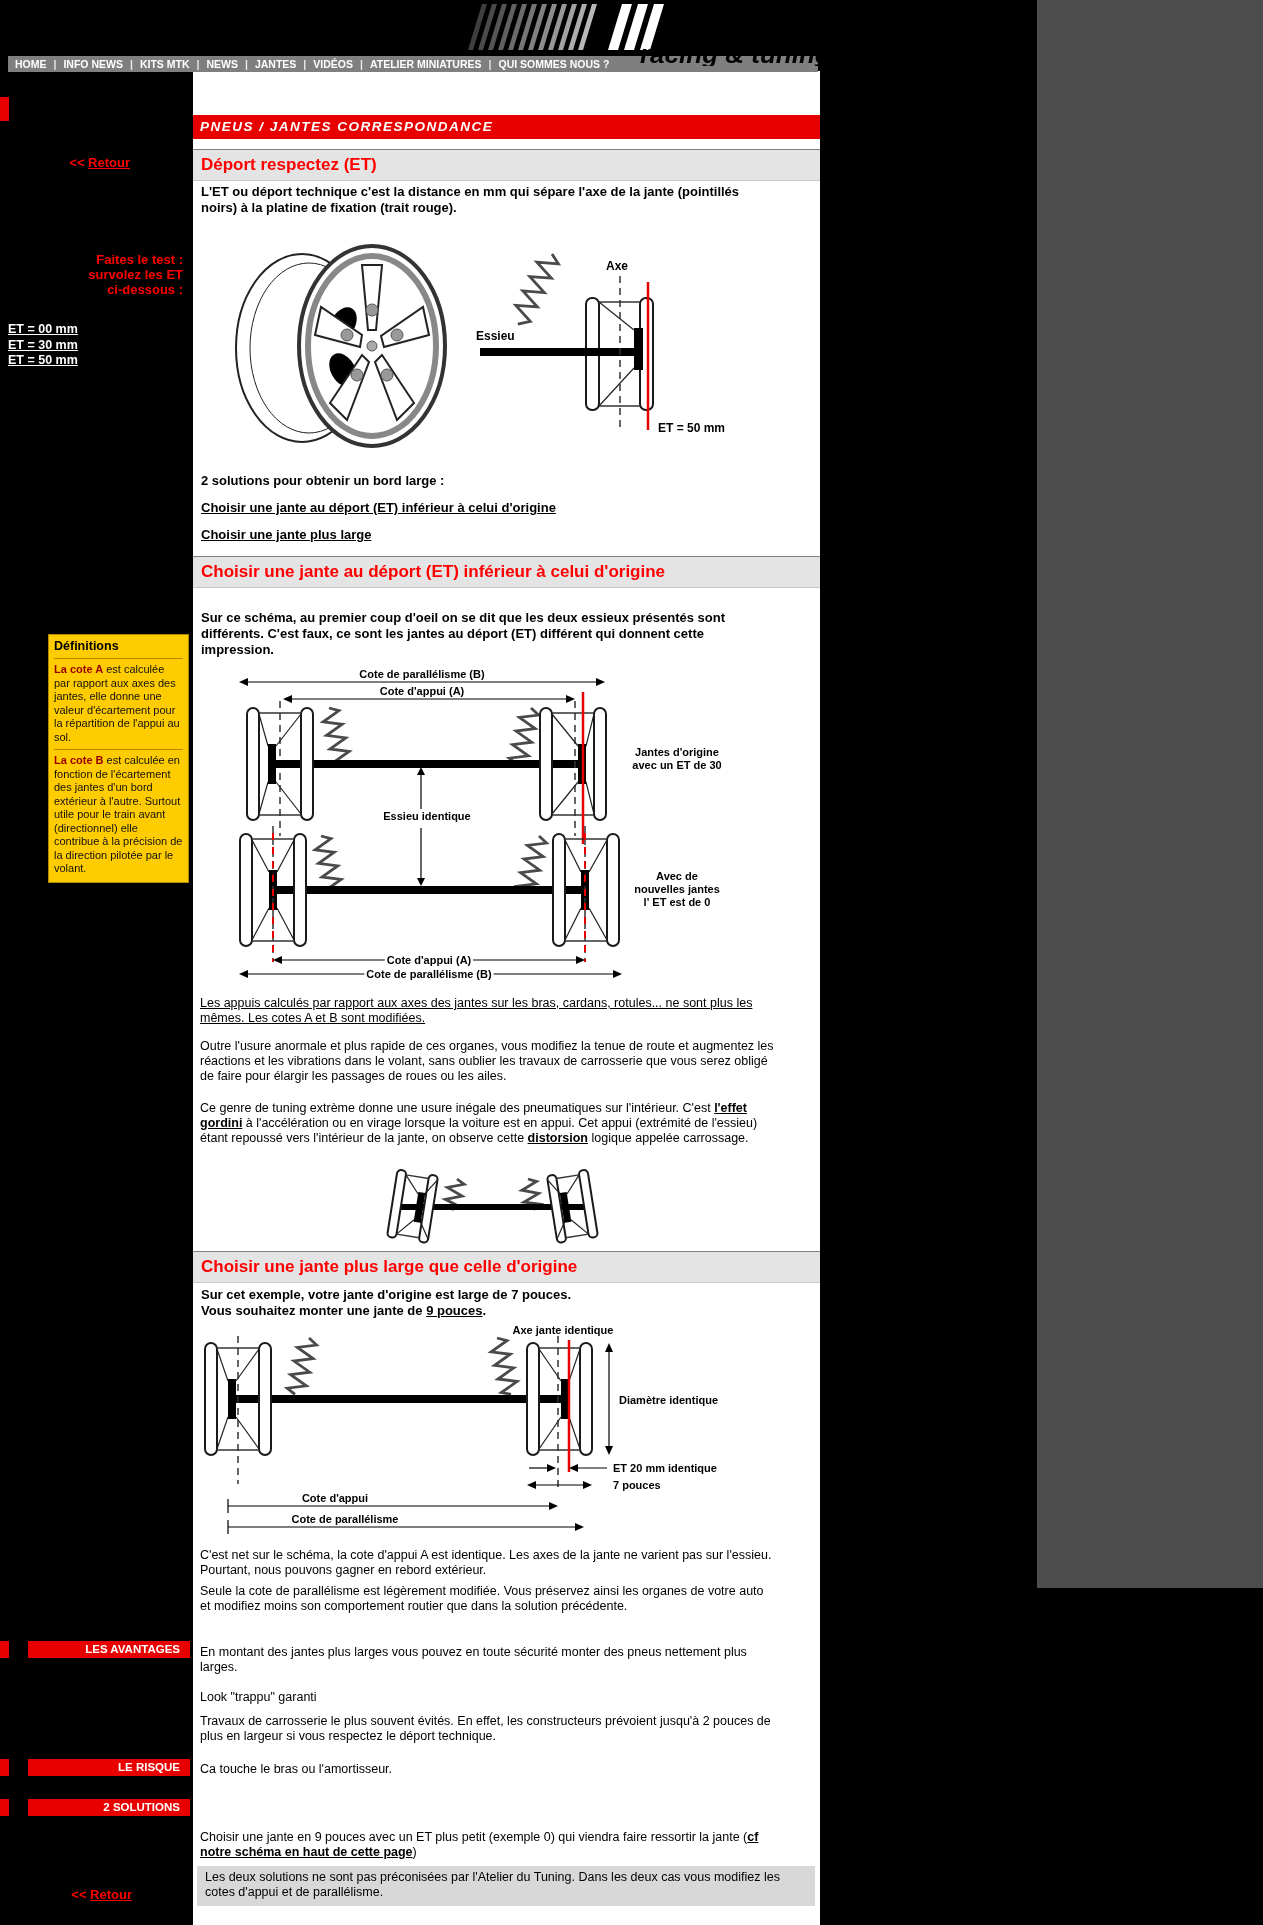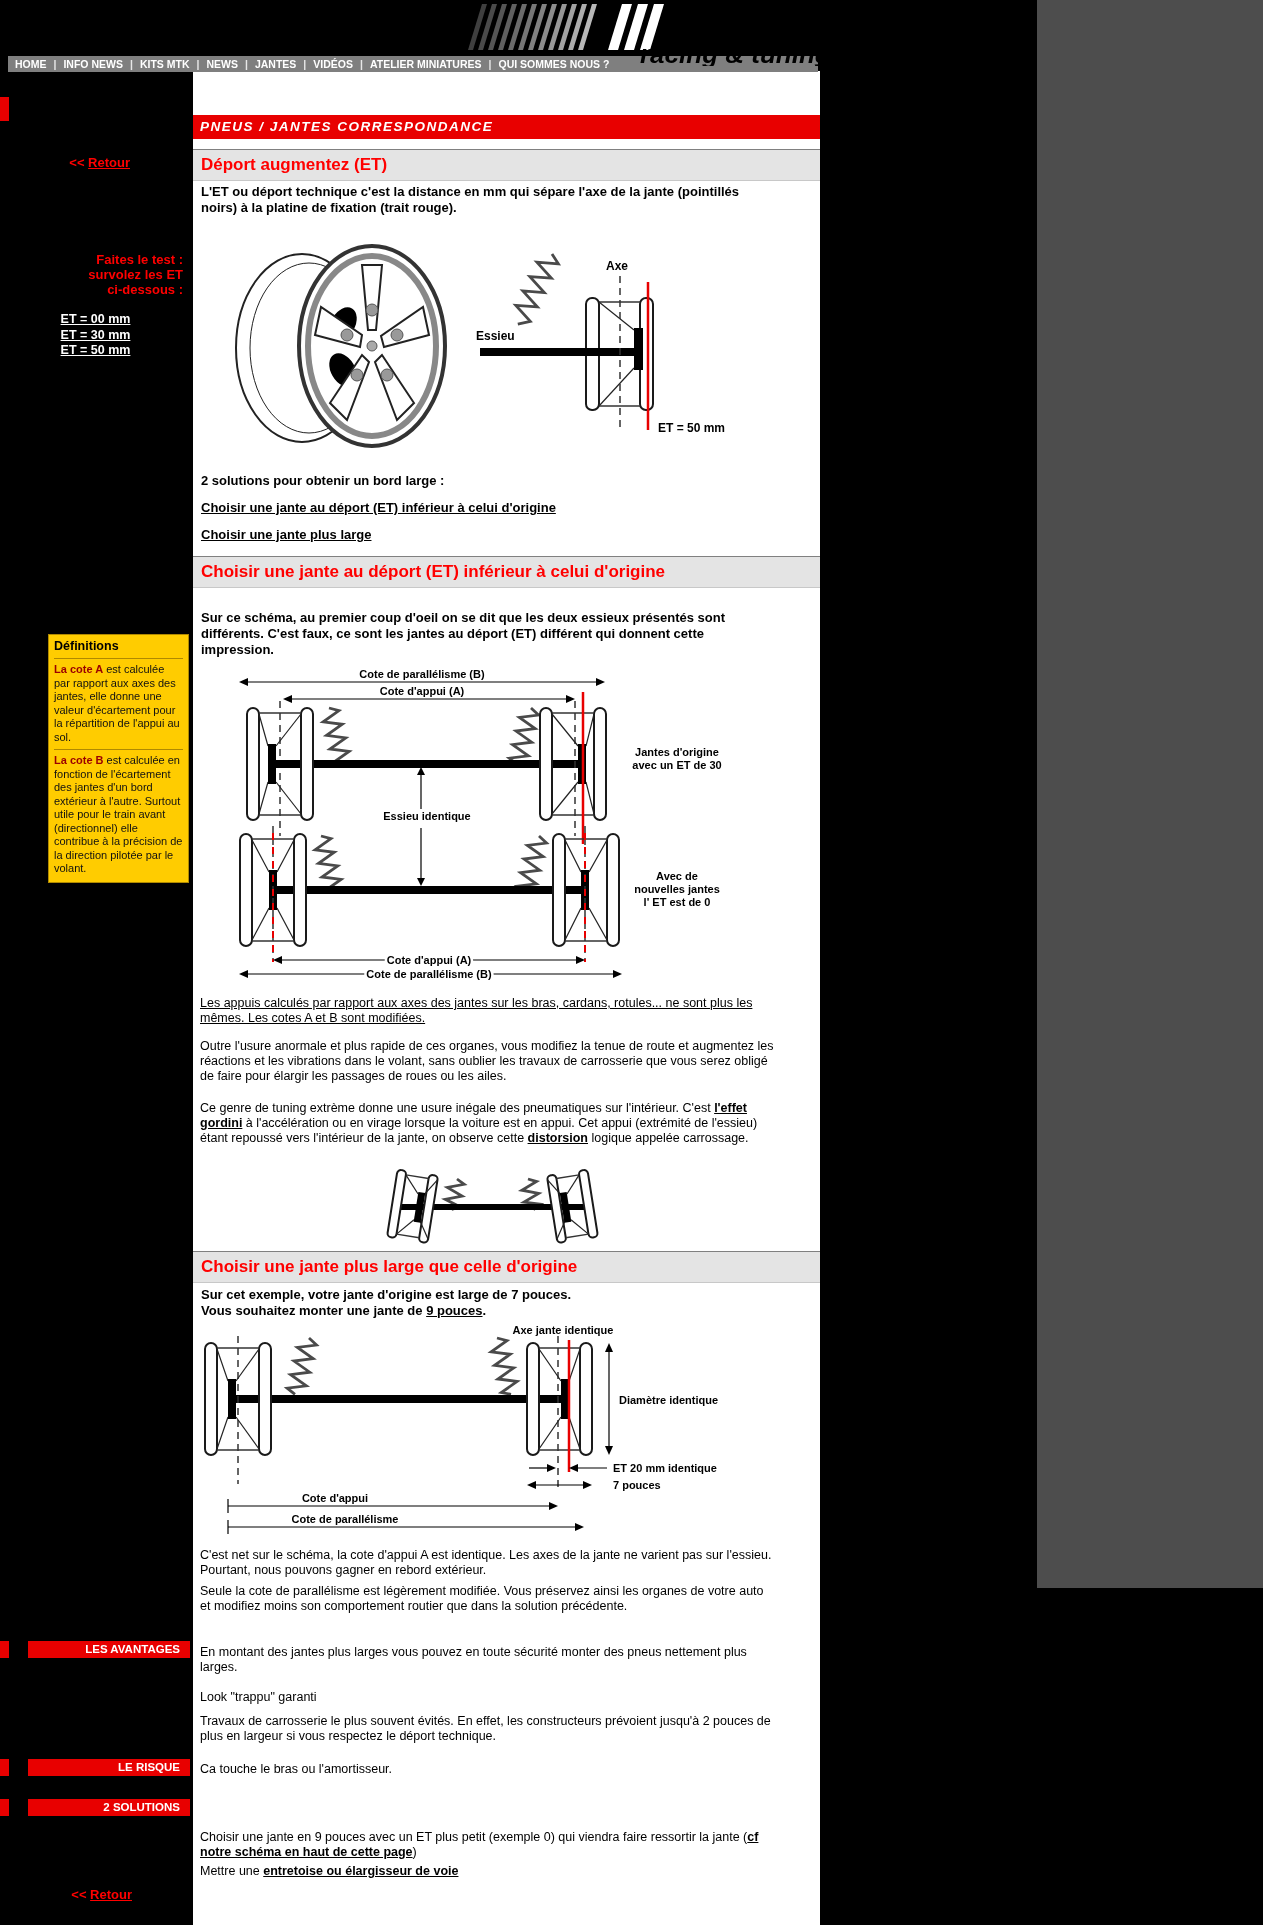--- a/index.html
+++ b/index.html
@@ -12,21 +12,21 @@
   .navbar .it{padding:0 7px;display:inline-block;cursor:pointer;}
   .navbar .sep{color:#e8e8e8;}
   .logo-svg{position:absolute;left:468px;top:0;z-index:3;}
   .rail{position:absolute;left:0;width:9px;background:#e80000;}
   .red-banner{position:absolute;left:28px;width:162px;height:17px;background:#e80000;color:#fff;
               font-size:11.5px;font-weight:bold;line-height:17px;text-align:right;
               padding-right:10px;box-sizing:border-box;}
   .side-red{position:absolute;color:#ff0000;font-weight:bold;font-size:13px;line-height:15px;text-align:right;}
   .retour{position:absolute;color:#ff0000;font-weight:bold;font-size:13px;text-align:right;cursor:pointer;}
   .retour .u{text-decoration:underline;}
-  .etlinks{position:absolute;left:8px;top:312px;width:175px;text-align:center;}
+  .etlinks{position:absolute;left:8px;top:322px;width:175px;text-align:left;}
   .etlink{display:block;color:#fff;font-weight:bold;font-size:12.5px;text-decoration:underline;
           line-height:15.5px;cursor:pointer;}
   .defs-box{position:absolute;left:48px;top:634px;width:141px;background:#ffcc00;
             border:1px solid #b08900;box-sizing:border-box;padding:4px 5px 6px;}
   .defs-box h4{margin:0;font-size:12.5px;color:#000;}
   .defs-box .dp{border-top:1px solid #b08900;padding-top:4px;margin-top:5px;
                 font-size:11px;line-height:13.5px;color:#111;}
   .defs-box .cote{color:#9b0000;font-weight:bold;}
   .pneus{position:absolute;left:193px;top:97px;width:627px;height:24px;background:#e80000;
          color:#fff;font-style:italic;font-weight:bold;font-size:13.5px;line-height:24px;
@@ -113,21 +113,21 @@
   </div>
 
   <div class="red-banner" style="top:1641px;">LES AVANTAGES</div>
   <div class="red-banner" style="top:1759px;">LE RISQUE</div>
   <div class="red-banner" style="top:1799px;">2 SOLUTIONS</div>
 
   <div class="retour" style="left:8px;top:1887px;width:124px;"><span>&lt;&lt; </span><span class="u">Retour</span></div>
 
   <div class="pneus">PNEUS / JANTES CORRESPONDANCE</div>
 
-  <div class="sect" style="top:149px;">Déport augmentez (ET)</div>
+  <div class="sect" style="top:149px;">Déport respectez (ET)</div>
   <div class="btxt" style="left:201px;top:184px;width:545px;">L'ET ou déport technique c'est la distance en mm qui sépare l'axe de la jante (pointillés noirs) à la platine de fixation (trait rouge).</div>
 
   <svg class="diag" style="left:230px;top:240px;" width="520" height="215" viewBox="0 0 520 215">
 
     <ellipse cx="72" cy="108" rx="66" ry="94" fill="#fff" stroke="#222" stroke-width="2"></ellipse>
     <ellipse cx="79" cy="108" rx="59" ry="85" fill="none" stroke="#222" stroke-width="1"></ellipse>
     <ellipse cx="142" cy="106" rx="73" ry="100" fill="#fff" stroke="#333" stroke-width="4"></ellipse>
     <ellipse cx="142" cy="106" rx="64" ry="90" fill="none" stroke="#888" stroke-width="6"></ellipse>
     <ellipse cx="113" cy="84" rx="12" ry="18" fill="#000" transform="rotate(30 113 84)"></ellipse>
     <ellipse cx="113" cy="130" rx="12" ry="18" fill="#000" transform="rotate(-30 113 130)"></ellipse>
@@ -346,14 +346,15 @@
 
   <div class="ptxt" style="left:200px;top:1645px;width:575px;">En montant des jantes plus larges vous pouvez en toute sécurité monter des pneus nettement plus larges.</div>
   <div class="ptxt" style="left:200px;top:1690px;width:575px;">Look "trappu" garanti</div>
   <div class="ptxt" style="left:200px;top:1714px;width:575px;">Travaux de carrosserie le plus souvent évités. En effet, les constructeurs prévoient jusqu'à 2 pouces de plus en largeur si vous respectez le déport technique.</div>
 
   <div class="ptxt" style="left:200px;top:1762px;width:575px;">Ca touche le bras ou l'amortisseur.</div>
 
   <div class="ptxt" style="left:200px;top:1828px;width:575px;margin-top:36px;"><span>Mettre une </span><span class="blink">entretoise ou élargisseur de voie</span></div>
   <div class="ptxt" style="left:200px;top:1830px;width:575px;"><span>Choisir une jante en 9 pouces avec un ET plus petit (exemple 0) qui viendra faire ressortir la jante (</span><span class="blink">cf notre schéma en haut de cette page</span><span>)</span></div>
 
+  <div class="note">Les deux solutions ne sont pas préconisées par l'Atelier du Tuning. Dans les deux cas vous modifiez les cotes d'appui et de parallélisme.</div>
 
 </div>
 
 </body></html>

